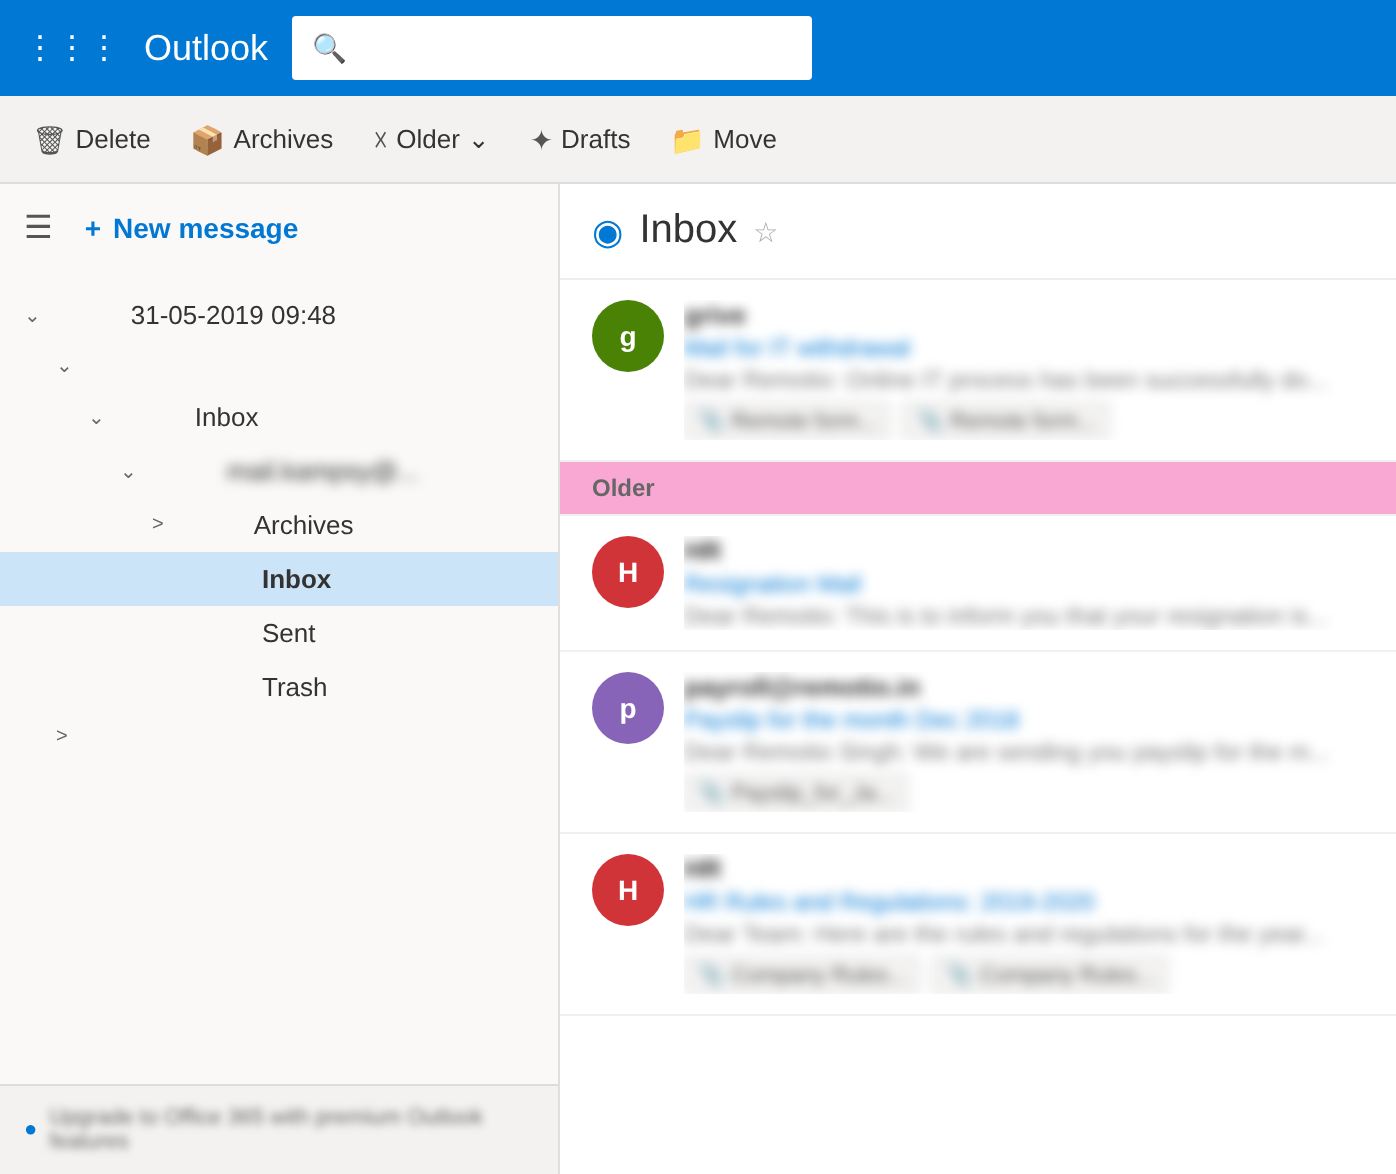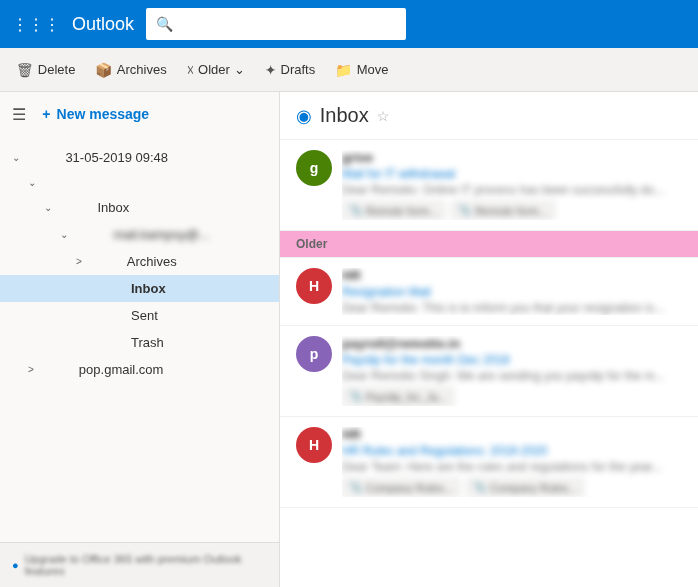--- a/index.html
+++ b/index.html
@@ -238,21 +238,20 @@
       <div class="nav-item indent-4">
         <span class="nav-label" style="padding-left:14px;">Sent</span>
       </div>
 
       <div class="nav-item indent-4">
         <span class="nav-label" style="padding-left:14px;">Trash</span>
       </div>
 
       <div class="nav-item indent-1">
         <span class="chevron">&gt;</span>
-        <span class="nav-label">pop.gmail.com</span>
       </div>
     </div>
 
     <div class="upgrade-banner">
       <span style="color:#0078d4;">●</span>
       <span class="semi-blurred">Upgrade to Office 365 with premium Outlook features</span>
     </div>
   </div>
 
   <div class="email-panel">

